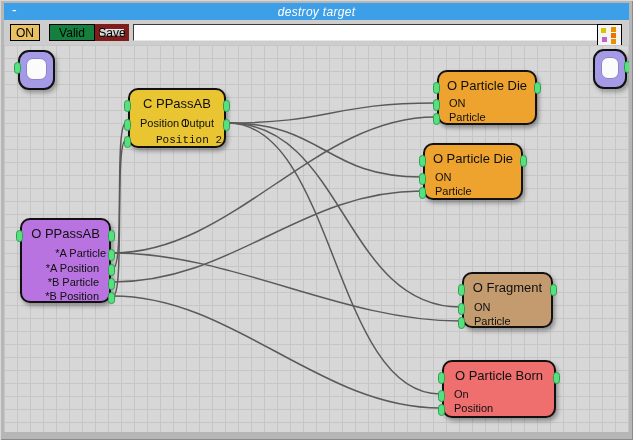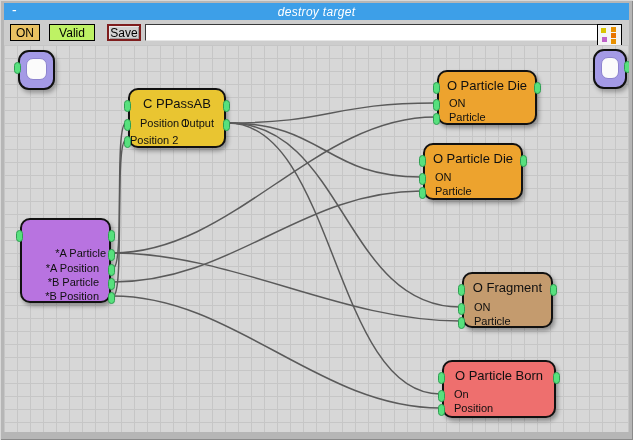--- a/index.html
+++ b/index.html
@@ -9,21 +9,21 @@
   .titlebar{position:absolute;left:4px;top:3px;right:4px;height:17px;background:#3d9fe8;
             color:#fff;font-size:12px;display:flex;align-items:center;}
   .minimize{position:absolute;left:8px;top:0;height:17px;line-height:15px;font-size:14px;cursor:default;}
   .title-text{flex:1;text-align:center;letter-spacing:.3px;font-style:italic;}
   .toolbar{position:absolute;left:4px;top:20px;right:4px;height:25px;background:#cdcdcd;
            display:flex;align-items:center;border-bottom:1px solid #8f8f8f;}
   .tb-btn{height:17px;font-size:12px;color:#000;display:flex;align-items:center;justify-content:center;
           border:1px solid #000;cursor:pointer;box-sizing:border-box;}
   .btn-on{width:30px;margin-left:6px;}
   .btn-valid{width:46px;margin-left:9px;}
-  .btn-save{width:34px;margin-left:12px;border:2px solid #7f1d1d;
+  .btn-save{width:34px;margin-left:0;border:5px solid #7f1d1d;
             box-shadow:inset 1px 1px 0 #e8e8e8, inset -1px -1px 0 #9f9f9f;background:#d2d2d2;}
   .tb-input{margin-left:4px;width:458px;height:15px;background:#fff;border:1px solid #3a3a3a;
             border-right-color:#e6e6e6;border-bottom-color:#e6e6e6;font-size:12px;padding:0 3px;outline:none;}
   .graph-icon{position:absolute;right:7px;top:4px;width:23px;height:21px;background:#f4f4f4;
               border:1px solid #000;cursor:pointer;}
   .graph-icon i{position:absolute;width:5px;height:5px;display:block;}
   .canvas{position:absolute;left:4px;top:45px;width:625px;height:387px;background-color:#d7d7d7;
           background-image:linear-gradient(#c6c6c6 1px, transparent 1px),
                            linear-gradient(90deg,#c6c6c6 1px, transparent 1px);
           background-size:13px 13px;overflow:hidden;}
@@ -44,21 +44,21 @@
 <body>
 
 <div class="window">
   <div class="titlebar">
     <span class="minimize">-</span>
     <span class="title-text">destroy target</span>
   </div>
 
   <div class="toolbar">
     <div class="tb-btn btn-on" style="background: rgb(232, 193, 98);">ON</div>
-    <div class="tb-btn btn-valid" style="background: #bef264;">Valid</div>
+    <div class="tb-btn btn-valid" style="background: #15803d;">Valid</div>
     <div class="tb-btn btn-save">Save</div>
     <input class="tb-input" type="text" placeholder="" style="">
     <div class="graph-icon">
         <i style="left: 3px; top: 3px; background: rgb(216, 196, 0);"></i>
         <i style="left: 13px; top: 2px; background: rgb(232, 144, 0);"></i>
         <i style="left: 13px; top: 8px; background: rgb(232, 116, 0);"></i>
         <i style="left: 4px; top: 12px; background: rgb(191, 98, 201);"></i>
         <i style="left: 13px; top: 14px; background: rgb(232, 144, 0);"></i>
       </div>
   </div>
@@ -75,26 +75,27 @@
         <path d="M 109 208 C 229 208, 336 276, 456 276" fill="none" stroke="#5a5a5a" stroke-width="1.5"></path>
         <path d="M 224 78 C 330 78, 330 349, 436 349" fill="none" stroke="#5a5a5a" stroke-width="1.5"></path>
         <path d="M 109 251 C 229 251, 316 363, 436 363" fill="none" stroke="#5a5a5a" stroke-width="1.5"></path>
       </svg>
       <div class="node" style="left: 124px; top: 43px; width: 98px; height: 60px; background: rgb(233, 197, 49);">
         <div class="node-title">C PPassAB</div>
         <div class="nub" style="top: 10px; left: -6px;"></div>
         <div class="nub" style="top: 10px; right: -6px;"></div>
         <div class="port-label" style="left: 10px; top: 27px;">Position 1</div>
         <div class="nub" style="top: 29px; left: -6px;"></div>
-        <div class="port-label" style="left: 0; top: 44px;">Position 2</div>
+        <div class="port-label" style="left: 26px; top: 44px; font-family: Liberation Mono, monospace;">Position 2</div>
         <div class="nub" style="top: 46px; left: -6px;"></div>
         <div class="port-label" style="right: 10px; top: 27px; text-align: right;">Output</div>
         <div class="nub" style="top: 29px; right: -6px;"></div>
       </div>
       <div class="node" style="left: 16px; top: 173px; width: 91px; height: 85px; background: rgb(184, 115, 224);">
+        <div class="node-title">O PPassAB</div>
         <div class="nub" style="top: 10px; left: -6px;"></div>
         <div class="nub" style="top: 10px; right: -6px;"></div>
         <div class="port-label" style="right: 3px; top: 27px; text-align: right;">*A Particle</div>
         <div class="nub" style="top: 29px; right: -6px;"></div>
         <div class="port-label" style="right: 10px; top: 42px; text-align: right;">*A Position</div>
         <div class="nub" style="top: 44px; right: -6px;"></div>
         <div class="port-label" style="right: 10px; top: 56px; text-align: right;">*B Particle</div>
         <div class="nub" style="top: 58px; right: -6px;"></div>
         <div class="port-label" style="right: 10px; top: 70px; text-align: right;">*B Position</div>
         <div class="nub" style="top: 72px; right: -6px;"></div>

